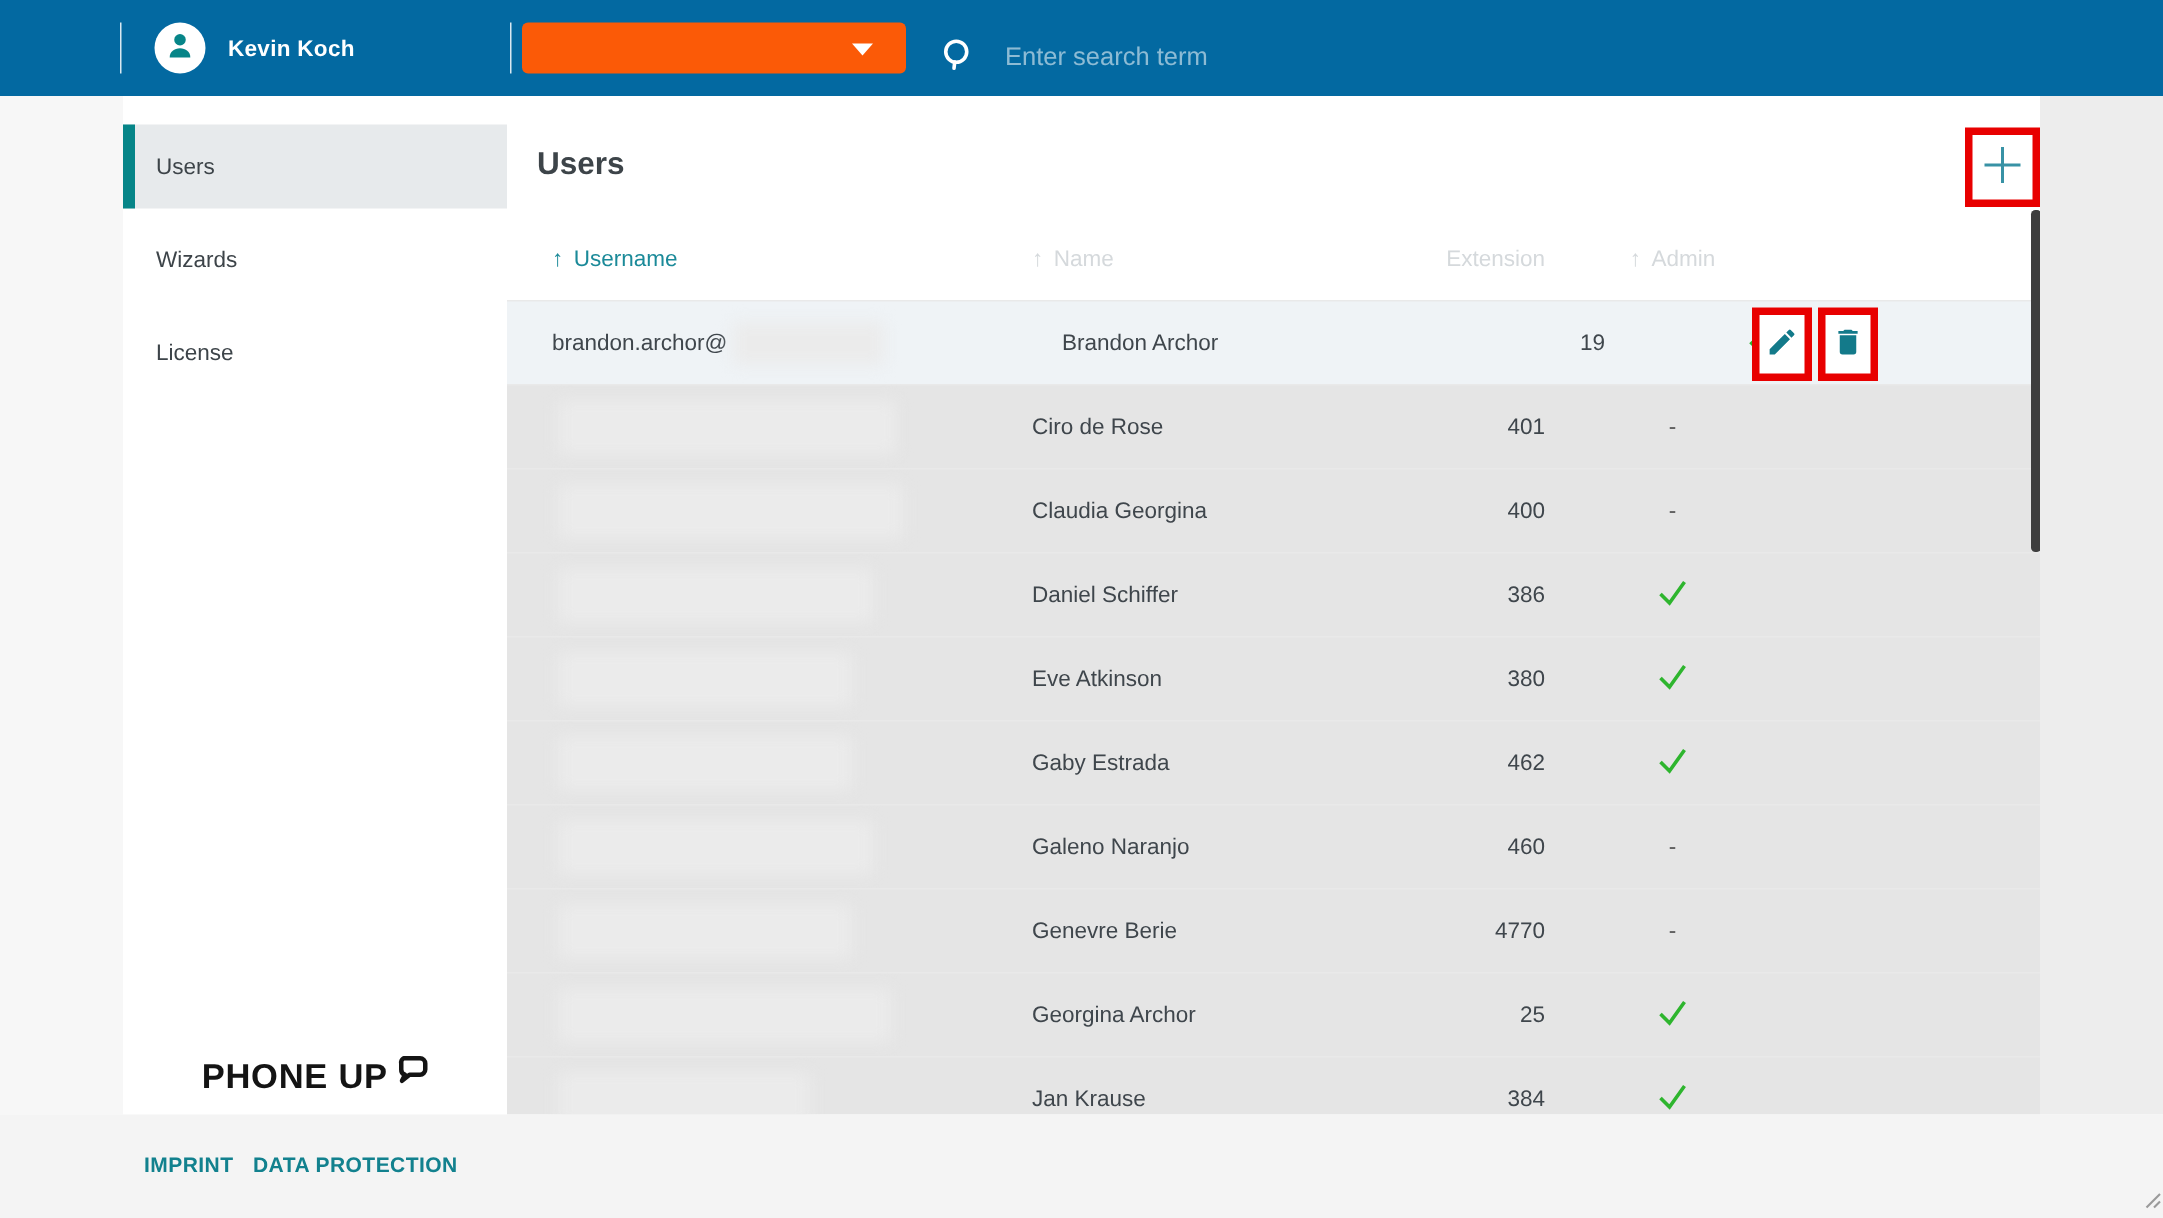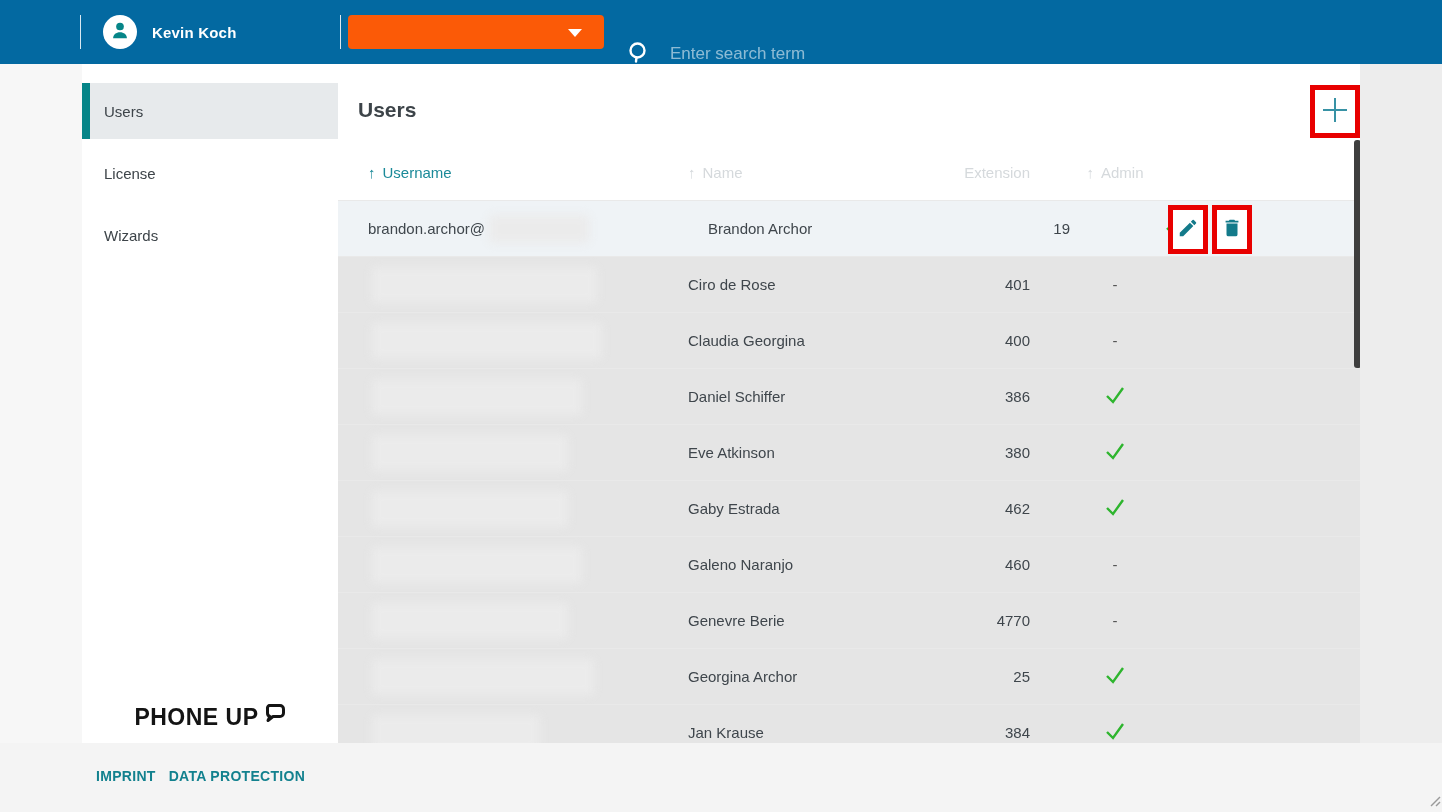--- a/index.html
+++ b/index.html
@@ -13,21 +13,21 @@
   .tb-divider { position:absolute; top:15px; width:1px; height:34px; background:rgba(255,255,255,.85); }
   .tb-divider.d1 { left:80px; } .tb-divider.d2 { left:340px; }
   .avatar { position:absolute; left:103px; top:15px; width:34px; height:34px;
     border-radius:50%; background:#fff; display:flex; align-items:center; justify-content:center; }
   .user-name { position:absolute; left:152px; top:0; height:64px; display:flex; align-items:center;
     color:#fff; font-size:15px; font-weight:700; letter-spacing:.2px; }
   .org-dropdown { position:absolute; left:348px; top:15px; width:256px; height:34px;
     background:#fb5a07; border:none; border-radius:4px; cursor:pointer; }
   .org-dropdown .caret { position:absolute; right:22px; top:14px; width:0; height:0;
     border-left:7px solid transparent; border-right:7px solid transparent; border-top:8px solid #fff; }
-  .search-wrap { position:absolute; left:626px; top:16px; height:76px; display:flex; align-items:center; gap:20px; }
+  .search-wrap { position:absolute; left:626px; top:0; height:76px; display:flex; align-items:center; gap:20px; }
   .search-input { background:transparent; border:none; outline:none; color:#fff;
     font-size:17px; width:420px; font-family:inherit; }
   .search-input::placeholder { color:rgba(255,255,255,.55); }
 
   
   .left-gutter { position:absolute; left:0; top:64px; width:82px; height:679px; background:#f7f7f7; }
   .sidebar { position:absolute; left:82px; top:64px; width:256px; height:679px; background:#fff; }
   .right-strip { position:absolute; left:1360px; top:64px; width:82px; height:679px; background:#ededed; }
   .main { position:absolute; left:338px; top:64px; width:1022px; height:679px; background:#fff; overflow:hidden; }
 
@@ -127,24 +127,24 @@
 
   <div class="left-gutter"></div>
   <div class="right-strip"></div>
 
   <nav class="sidebar">
     <div class="side-nav">
       <div class="side-item active">
         <span>Users</span>
       </div>
       <div class="side-item">
+        <span>Wizards</span>
+      </div>
+      <div class="side-item">
         <span>License</span>
-      </div>
-      <div class="side-item">
-        <span>Wizards</span>
       </div>
     </div>
     <div class="logo">
       <span class="logo-text">PHONE UP</span>
       <span class="logo-bubble">
         <svg width="24" height="22" viewBox="0 0 24 22" fill="none" stroke="#141414" stroke-width="3">
             <path d="M7 3.5 h11 a3.5 3.5 0 0 1 3.5 3.5 v4 a3.5 3.5 0 0 1 -3.5 3.5 h-7 l-5 4 2-4 a3.5 3.5 0 0 1 -2.5-3.5 v-4 a3.5 3.5 0 0 1 1.5-3.5z" stroke-linejoin="round"></path>
           </svg>
       </span>
     </div>

